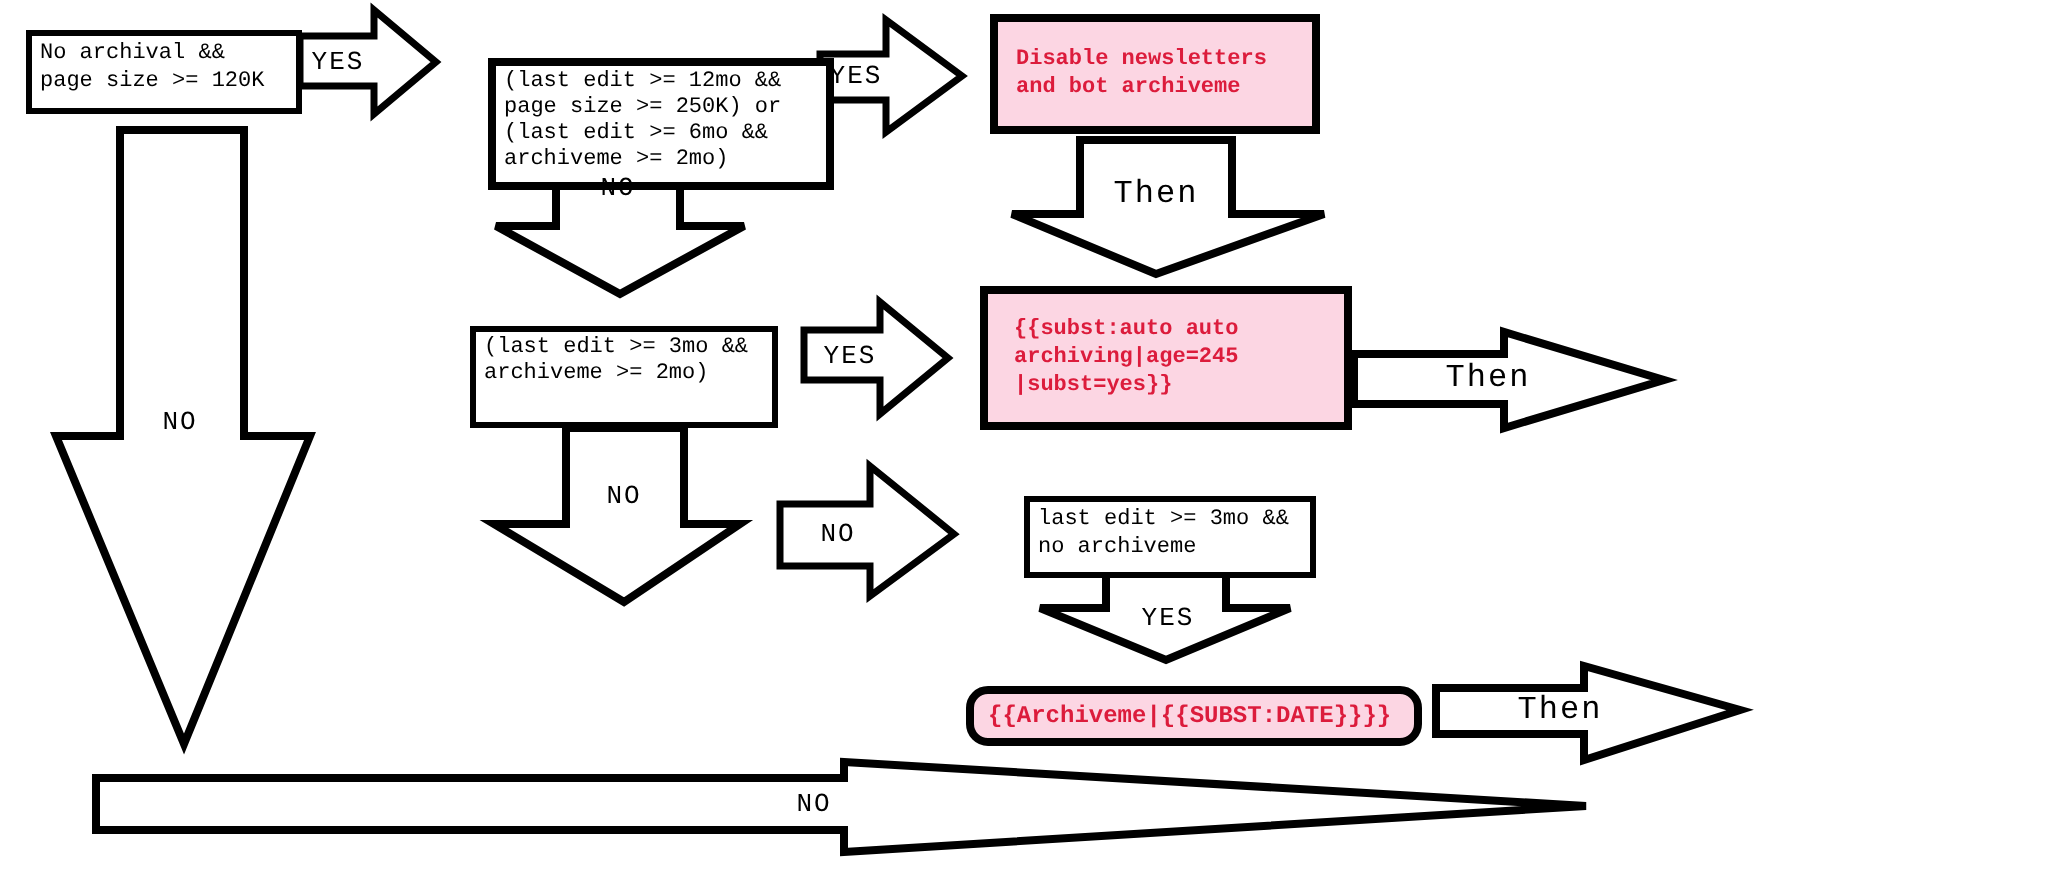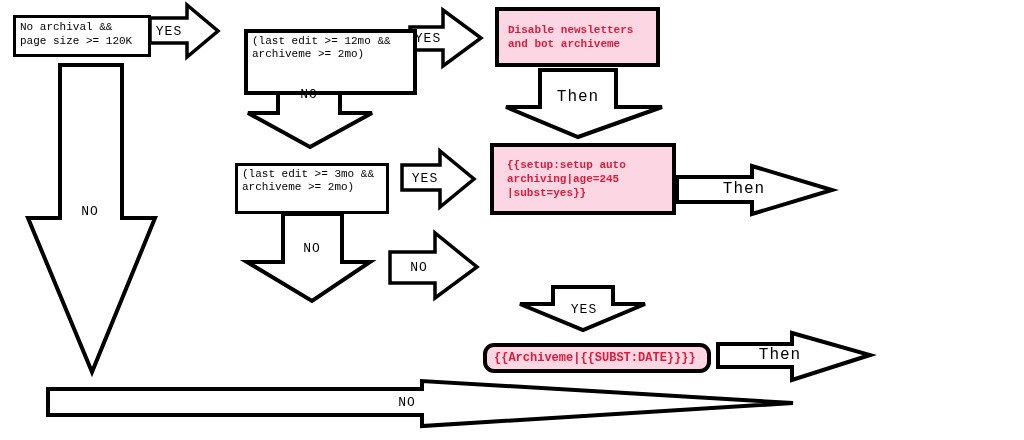--- a/index.html
+++ b/index.html
@@ -73,36 +73,42 @@
     <polygon points="48,389 422,389 422,381 793,403 422,426 422,415 48,415"></polygon>
   </svg>
 
   <div class="cond" style="left:13px;top:15px;width:124px;height:32px;line-height:14px;">
     <span class="ln">No archival &amp;&amp;</span>
     <span class="ln">page size &gt;= 120K</span>
   </div>
 
   <div class="cond" style="left:244px;top:6px;width:157px;height:54px;border-width:4px;margin-top:23px;">
     <span class="ln">(last edit &gt;= 12mo &amp;&amp;</span>
+    <span class="ln">page size &gt;= 250K) or</span>
+    <span class="ln">(last edit &gt;= 6mo &amp;&amp;</span>
     <span class="ln">archiveme &gt;= 2mo)</span>
   </div>
 
   <div class="cond" style="left:235px;top:163px;width:140px;height:41px;line-height:13px;">
     <span class="ln">(last edit &gt;= 3mo &amp;&amp;</span>
     <span class="ln">archiveme &gt;= 2mo)</span>
   </div>
 
+  <div class="cond" style="left:512px;top:248px;width:132px;height:31px;line-height:14px;">
+    <span class="ln">last edit &gt;= 3mo &amp;&amp;</span>
+    <span class="ln">no archiveme</span>
+  </div>
 
   <div class="action" style="left:495px;top:7px;width:148px;height:52px;">
     <span class="ln">Disable newsletters</span>
     <span class="ln">and bot archiveme</span>
   </div>
 
   <div class="action" style="left:490px;top:143px;width:165px;height:64px;padding-left:13px;">
-    <span class="ln">{{setup:setup auto</span>
+    <span class="ln">{{subst:auto auto</span>
     <span class="ln">archiving|age=245</span>
     <span class="ln">|subst=yes}}</span>
   </div>
 
   <div class="action" style="left:483px;top:343px;width:213px;height:22px;font-size:12px;padding-left:7px;border-radius:11px;">
     <span class="ln">{{Archiveme|{{SUBST:DATE}}}}</span>
   </div>
 
   <div class="alabel" style="left:169px;top:31px;">YES</div>
   <div class="alabel" style="left:428px;top:38px;">YES</div>

